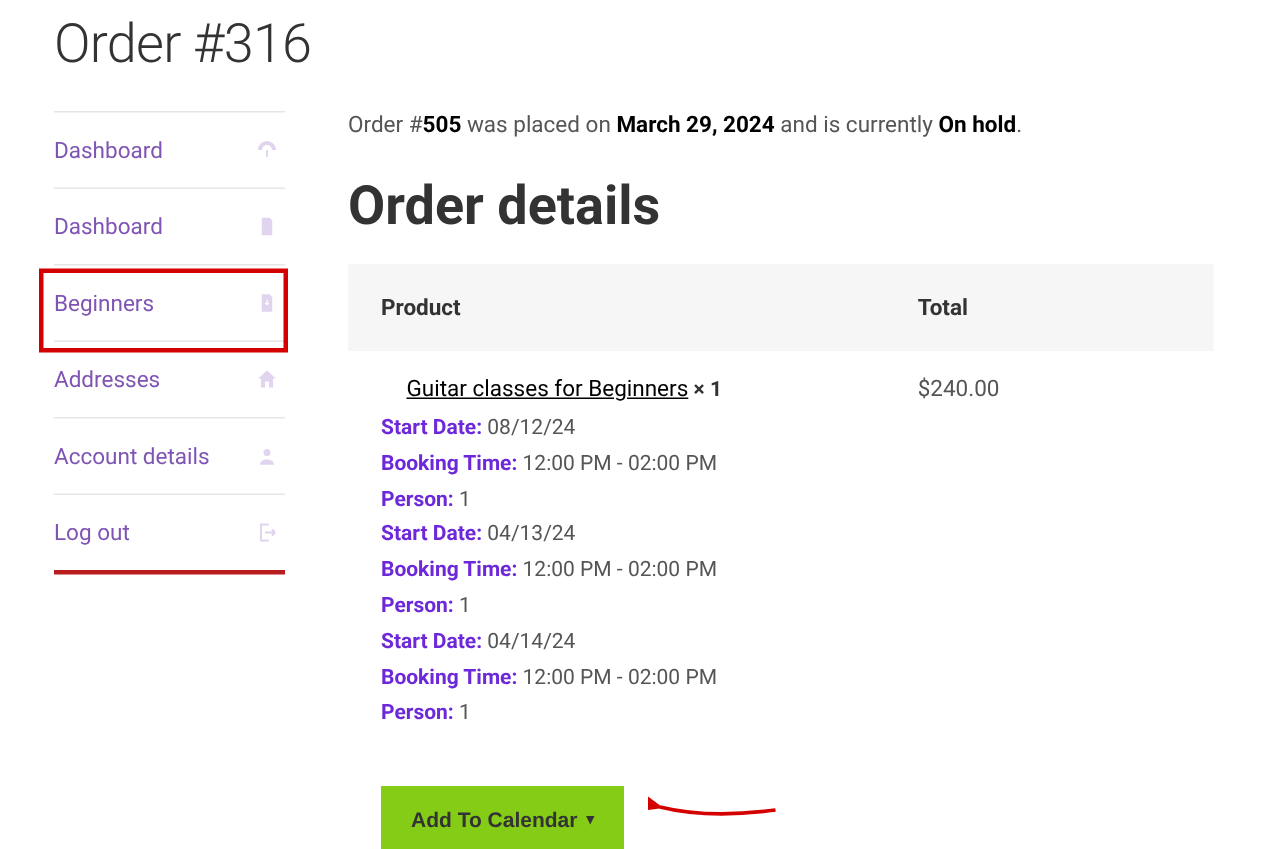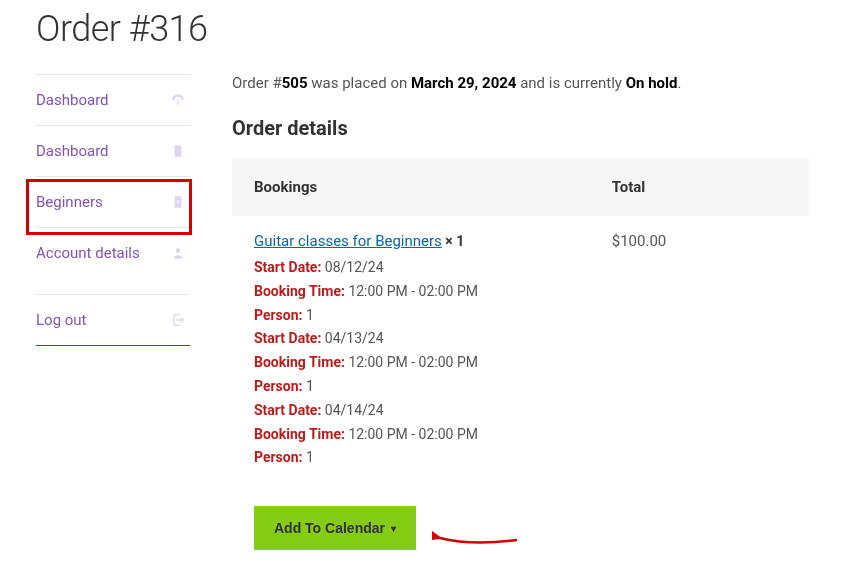--- a/index.html
+++ b/index.html
@@ -25,21 +25,21 @@
     gap: 42px;
   }
   .sidebar {
     width: 154px;
     flex: 0 0 154px;
   }
   .sidebar ul { list-style: none; }
   .sidebar li {
     border-top: 1px solid #e6e6e6;
   }
-  .sidebar li:last-child { border-bottom: 1px solid #b91c1c; margin-top: 16px; }
+  .sidebar li:last-child { border-bottom: 3px solid #b91c1c; }
   .sidebar a {
     display: flex;
     justify-content: space-between;
     align-items: center;
     padding: 16px 4px 16px 0;
     color: #7f54b3;
     text-decoration: none;
     font-size: 15px;
   }
   .sidebar .nav-icon {
@@ -60,21 +60,21 @@
     pointer-events: none;
   }
   .content { flex: 1; }
   .status-line {
     font-size: 15px;
     color: #555;
     margin-bottom: 24px;
   }
   .status-line strong { color: #000000; font-weight: 700; }
   .section-title {
-    font-size: 20px;
+    font-size: 36px;
     font-weight: 700;
     color: #333;
     margin-bottom: 18px;
   }
   table.order {
     width: 100%;
     border-collapse: collapse;
     font-size: 14px;
   }
   table.order thead th {
@@ -84,27 +84,28 @@
     font-weight: 700;
     color: #333;
     font-size: 15px;
   }
   table.order td {
     padding: 16px 22px 20px;
     vertical-align: top;
     color: #555;
   }
   .product-link {
-    color: #0369a1;
-    font-size: 15px;
+    color: #000000;
+    font-size: 15px;
+    margin-left: 17px;
   }
   .qty { color: #333; font-weight: 700; }
   .meta-block { margin-top: 6px; }
   .meta-line { font-size: 14px; color: #555; line-height: 1.7; }
-  .meta-line .meta-label { font-weight: 700; color: #b91c1c; }
+  .meta-line .meta-label { font-weight: 700; color: #6d28d9; }
   .price-cell { font-size: 15px; color: #333; }
   .add-cal-row td { padding-top: 4px; }
   .add-cal-btn {
     display: inline-flex;
     align-items: center;
     gap: 6px;
     background: #84cc16;
     border: none;
     color: #333;
     font-size: 14px;
@@ -154,20 +155,30 @@
         <span class="nav-icon">
           <svg width="14" height="16" viewBox="0 0 24 24" fill="currentColor">
                 <path d="M6 2h9l3 3v17H6z"></path>
                 <path d="M12 8v6m0 0l-2-2m2 2l2-2" stroke="#fff" stroke-width="1.5" fill="none"></path>
               </svg>
         </span>
       </a>
         </li>
       <li>
           <a href="#">
+        <span>Addresses</span>
+        <span class="nav-icon">
+          <svg width="16" height="16" viewBox="0 0 24 24" fill="currentColor">
+                <path d="M12 3l9 8h-3v9h-4v-6h-4v6H6v-9H3z"></path>
+              </svg>
+        </span>
+      </a>
+        </li>
+      <li>
+          <a href="#">
         <span>Account details</span>
         <span class="nav-icon">
           <svg width="14" height="16" viewBox="0 0 24 24" fill="currentColor">
                 <circle cx="12" cy="8" r="4"></circle>
                 <path d="M4 22c0-4 4-6 8-6s8 2 8 6z"></path>
               </svg>
         </span>
       </a>
         </li>
       <li>
@@ -187,42 +198,42 @@
   <div class="content">
     <p class="status-line">
       <span>Order #</span><strong>505</strong><span> was placed on </span><strong>March 29, 2024</strong><span> and is currently </span><strong>On hold</strong><span>.</span>
     </p>
 
     <h2 class="section-title">Order details</h2>
 
     <table class="order">
       <thead>
         <tr>
-          <th>Bookings</th>
+          <th>Product</th>
           <th style="width:38%">Total</th>
         </tr>
       </thead>
       <tbody>
         <tr>
           <td>
             <a href="#" class="product-link">Guitar classes for Beginners</a>
             <strong class="qty">× 1</strong>
             <div class="meta-block">
               <div class="meta-line"><span class="meta-label">Start Date:</span><span> 08/12/24</span></div>
               <div class="meta-line"><span class="meta-label">Booking Time:</span><span> 12:00 PM - 02:00 PM</span></div>
               <div class="meta-line"><span class="meta-label">Person:</span><span> 1</span></div>
               <div class="meta-line"><span class="meta-label">Start Date:</span><span> 04/13/24</span></div>
               <div class="meta-line"><span class="meta-label">Booking Time:</span><span> 12:00 PM - 02:00 PM</span></div>
               <div class="meta-line"><span class="meta-label">Person:</span><span> 1</span></div>
               <div class="meta-line"><span class="meta-label">Start Date:</span><span> 04/14/24</span></div>
               <div class="meta-line"><span class="meta-label">Booking Time:</span><span> 12:00 PM - 02:00 PM</span></div>
               <div class="meta-line"><span class="meta-label">Person:</span><span> 1</span></div>
             </div>
           </td>
-          <td class="price-cell">$100.00</td>
+          <td class="price-cell">$240.00</td>
         </tr>
         <tr class="add-cal-row">
           <td colspan="2">
             <button class="add-cal-btn">
               <span>Add To Calendar</span>
               <span class="caret">▾</span>
             </button>
           </td>
         </tr>
       </tbody>

